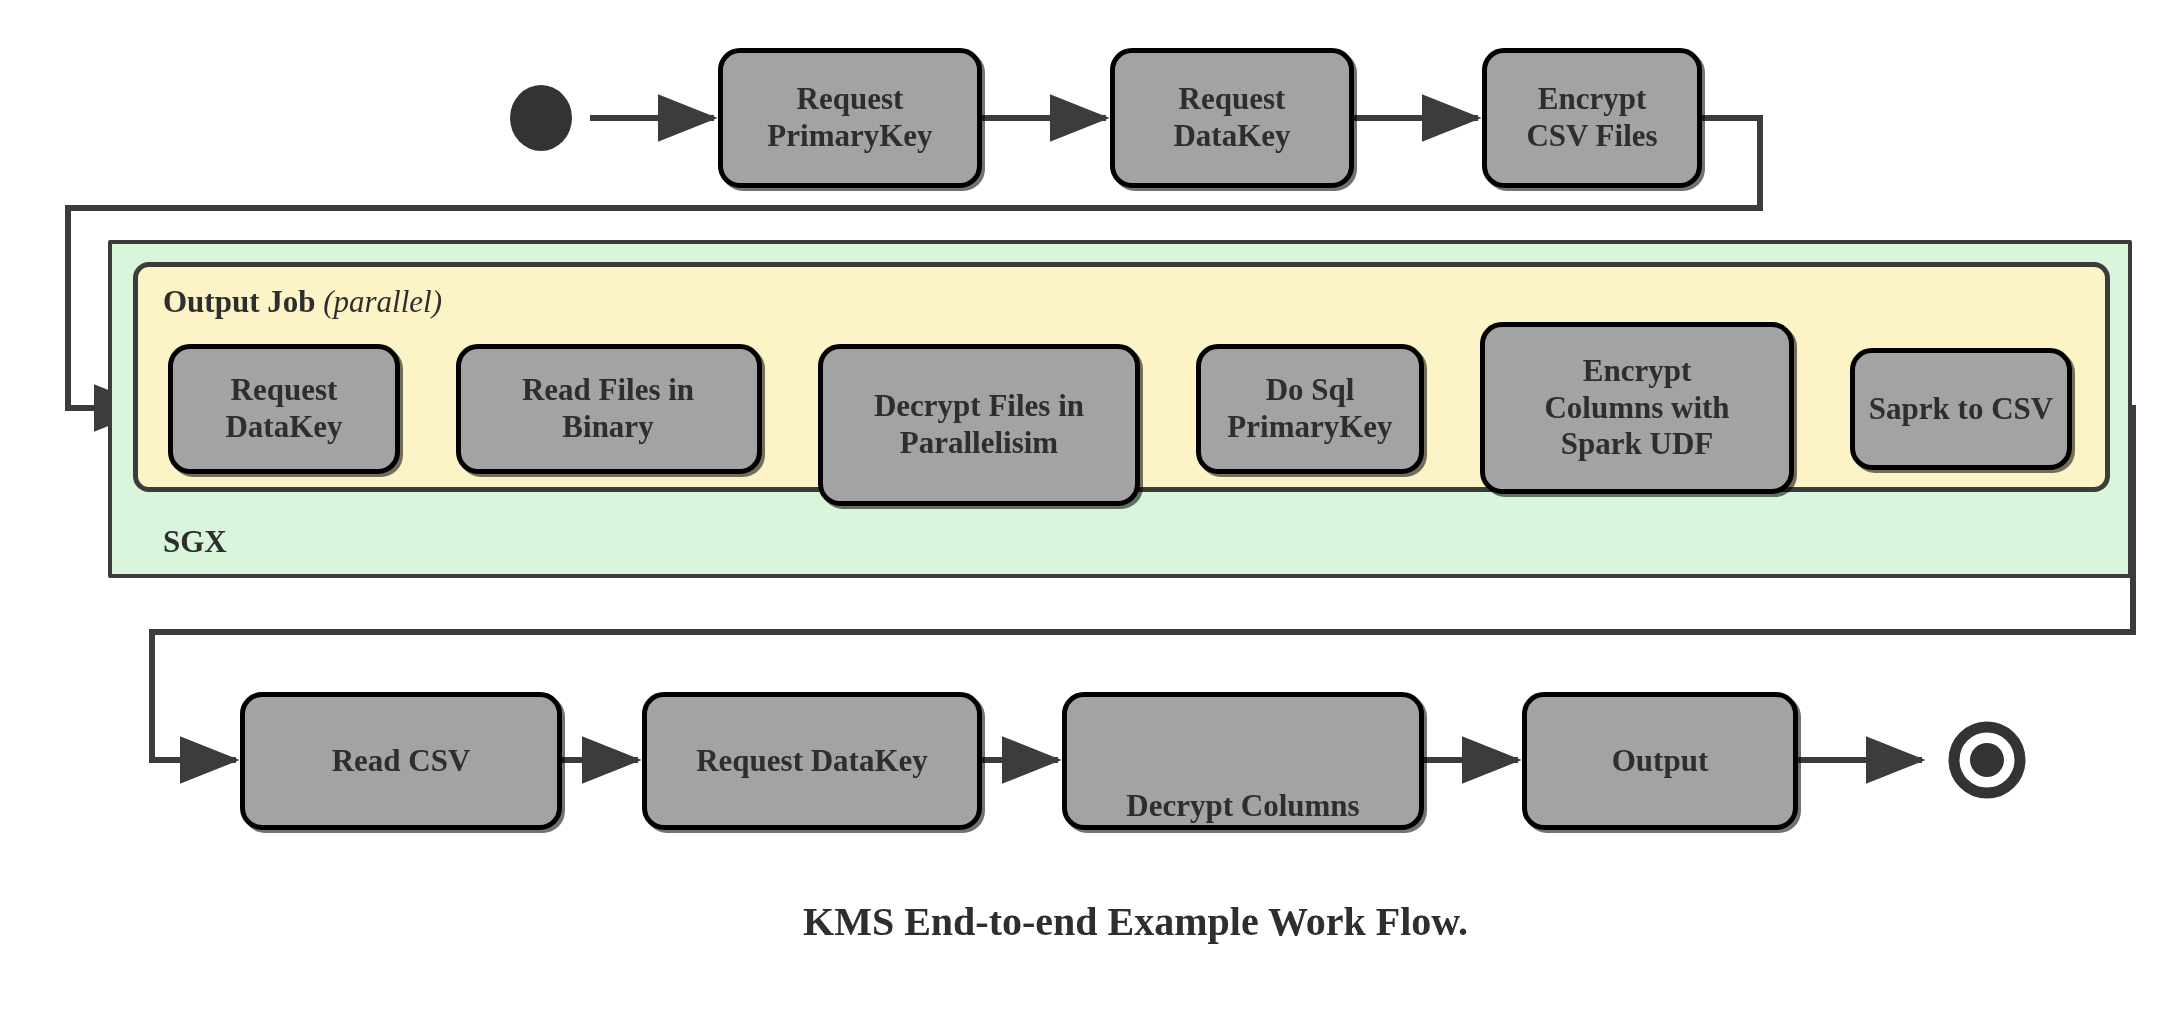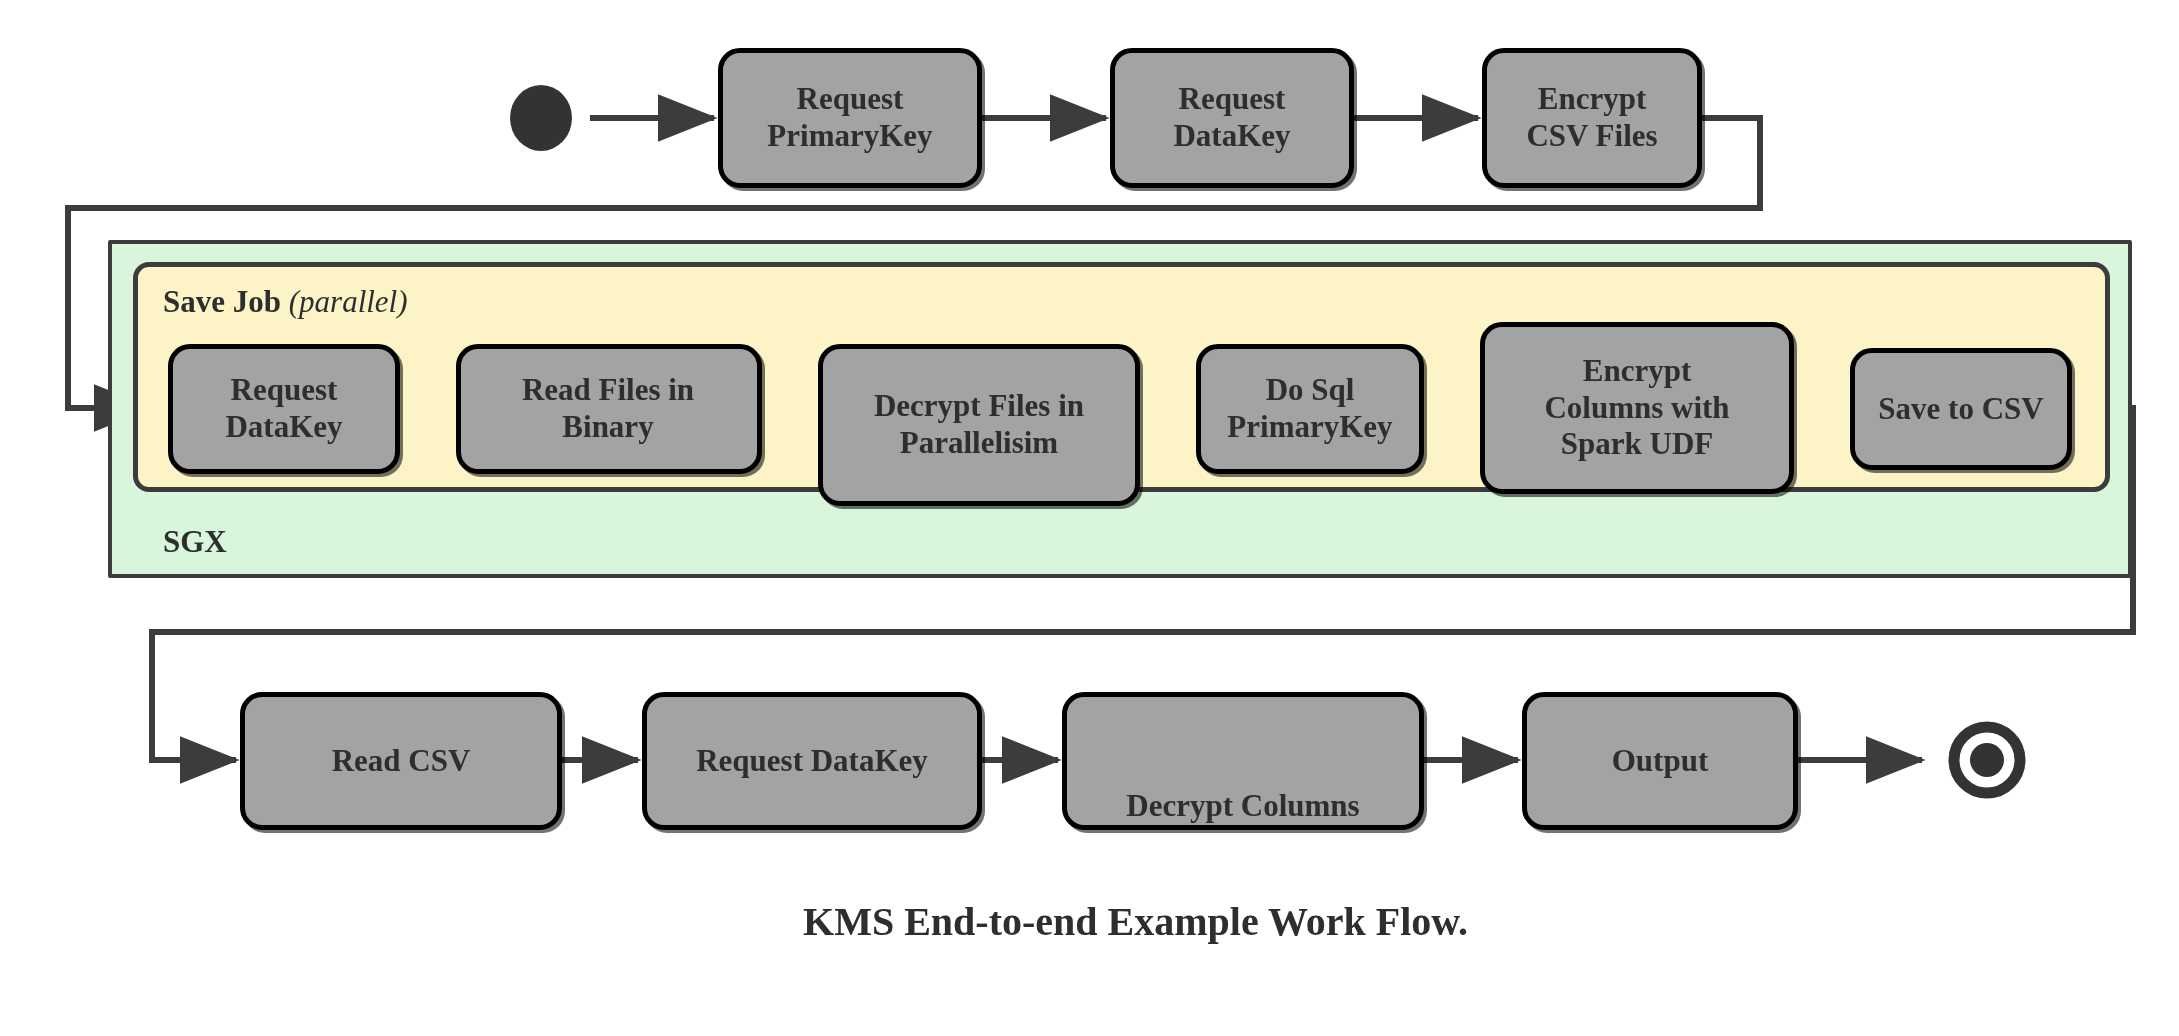--- a/index.html
+++ b/index.html
@@ -121,21 +121,21 @@
       <circle cx="1987" cy="760" r="33" fill="#ffffff" stroke="#333333" stroke-width="11"></circle>
       <circle cx="1987" cy="760" r="17" fill="#333333"></circle>
     </g>
   </svg>
 
   <div class="container-sgx" style="left:108px; top:240px; width:2024px; height:338px;"></div>
 
   <div class="container-spark" style="left:133px; top:262px; width:1977px; height:230px;"></div>
 
   <div class="container-label" style="left:163px; top:284px;">
-    <span>Save Job</span>
+    <span>Output Job</span>
     <span class="ital">(parallel)</span>
   </div>
 
   <div class="container-label" style="left:163px; top:524px;">SGX</div>
 
   <div class="node-box" style="left:718px; top:48px; width:264px; height:140px;">
     <span class="label">Request
 PrimaryKey</span>
   </div>
 
@@ -169,21 +169,21 @@
 PrimaryKey</span>
   </div>
 
   <div class="node-box" style="left:1480px; top:322px; width:314px; height:172px;">
     <span class="label">Encrypt
 Columns with
 Spark UDF</span>
   </div>
 
   <div class="node-box" style="left:1850px; top:348px; width:222px; height:122px;">
-    <span class="label">Save to CSV</span>
+    <span class="label">Saprk to CSV</span>
   </div>
 
   <div class="node-box" style="left:240px; top:692px; width:322px; height:138px;">
     <span class="label">Read CSV</span>
   </div>
 
   <div class="node-box" style="left:642px; top:692px; width:340px; height:138px;">
     <span class="label">Request DataKey</span>
   </div>
 

